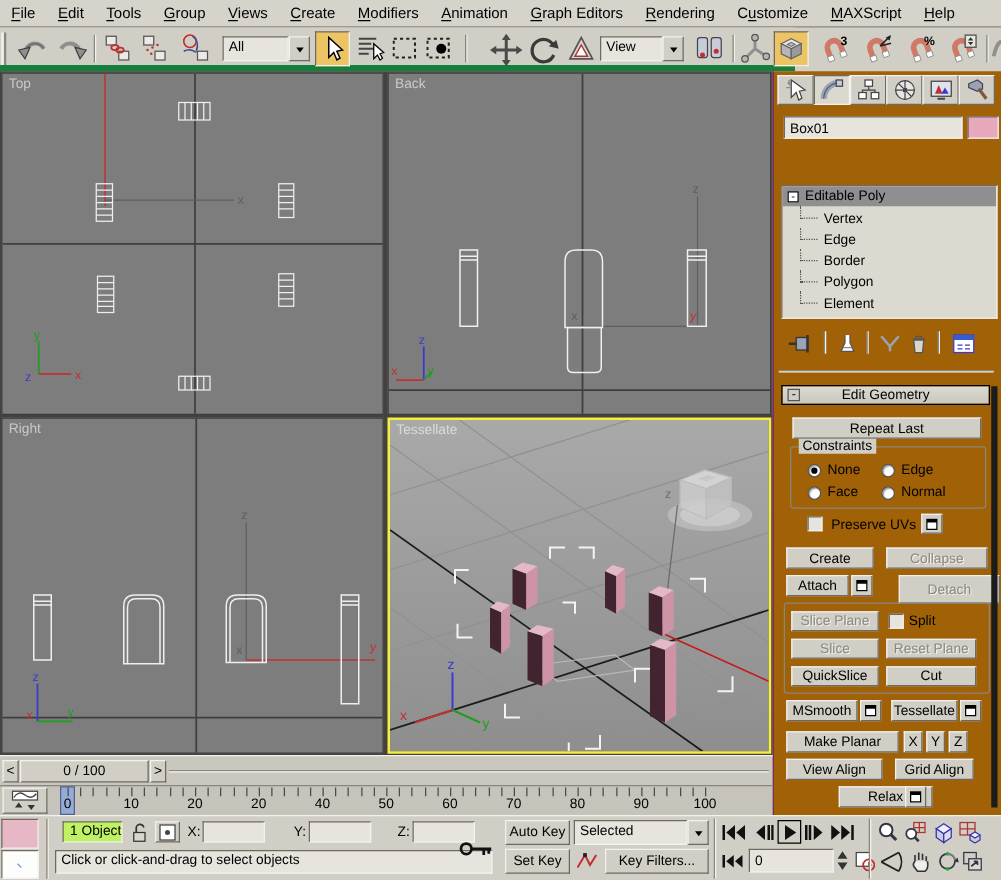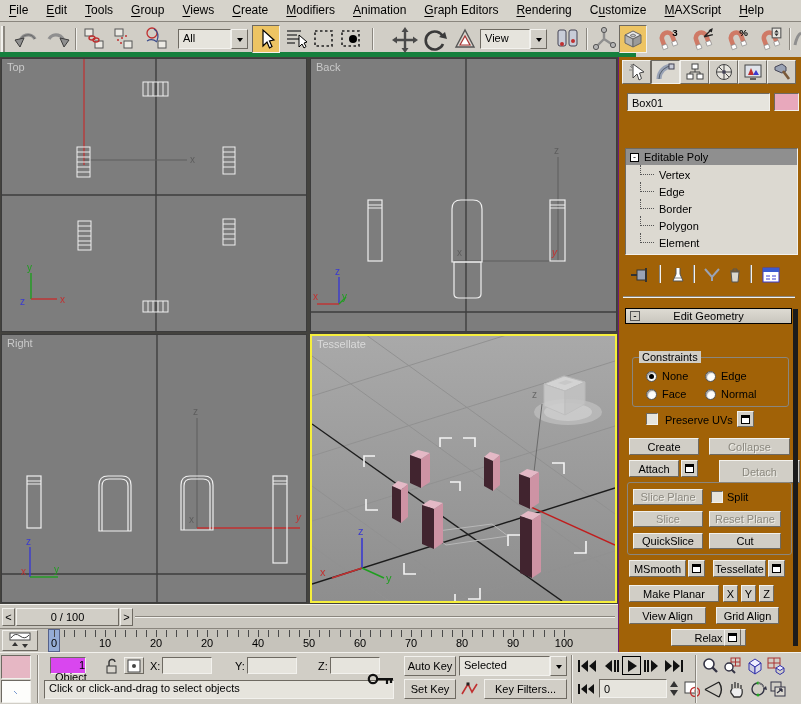--- a/index.html
+++ b/index.html
@@ -495,20 +495,21 @@
         <path d="M4 9 h4 M4 12 h4 M10 9 h4 M10 12 h4" stroke="#3a3ad0"></path>
       </svg>
     </div>
     <div style="position:absolute;left:4px;top:239px;width:172px;border-top:1px solid #8a867e;border-bottom:1px solid #f2f1ed"></div>
 
     <div class="rollhead">
       <span class="rollmin">-</span>
       <span>Edit Geometry</span>
     </div>
 
+    <div class="btn" style="left:15px;top:277px;width:151px;height:17px">Repeat Last</div>
 
     <div class="gb" style="left:13px;top:300px;width:157px;height:50px">
       <span class="leg">Constraints</span>
       <span class="radio on" style="left:13px;top:13px"></span>
       <span class="lab" style="left:29px;top:12px">None</span>
       <span class="radio" style="left:72px;top:13px"></span>
       <span class="lab" style="left:88px;top:12px">Edge</span>
       <span class="radio" style="left:13px;top:31px"></span>
       <span class="lab" style="left:29px;top:30px">Face</span>
       <span class="radio" style="left:72px;top:31px"></span>
@@ -647,21 +648,21 @@
 
   <div id="statusbar">
     <div style="position:absolute;left:1px;top:2px;width:30px;height:24px;background:#e6b7c4;border:1px solid;border-color:#6e6a62 #f2f1ed #f2f1ed #6e6a62"></div>
     <div style="position:absolute;left:1px;top:27px;width:30px;height:23px;background:#fdfdfb;border:1px solid;border-color:#6e6a62 #f2f1ed #f2f1ed #6e6a62">
       <svg width="28" height="21">
           <path d="M12 10 l3 3" stroke="#7a9ad0"></path>
         </svg>
     </div>
     <div class="vsep" style="left:37px;top:2px;height:48px"></div>
 
-    <div class="sunkfld" style="left:50px;top:4px;width:36px;height:17px;text-align:right;background:#d946ef">1 Object</div>
+    <div class="sunkfld" style="left:50px;top:4px;width:48px;height:17px;text-align:right;background:#bef264">1 Object</div>
     <div class="flat" style="left:102px;top:4px;width:20px;height:17px">
       <svg width="16" height="16" viewBox="0 0 16 16">
         <path d="M5 8 V5 a3 3 0 0 1 6 -1" fill="none" stroke="#333" stroke-width="1.4"></path>
         <rect x="3" y="8" width="9" height="7" fill="#d9d6ce" stroke="#333"></rect>
       </svg>
     </div>
     <div class="flat" style="left:124px;top:4px;width:20px;height:17px;border:1px solid;border-color:#f2f1ed #6e6a62 #6e6a62 #f2f1ed">
       <svg width="14" height="14" viewBox="0 0 14 14">
         <rect x="1" y="1" width="12" height="12" fill="#fff" stroke="#444"></rect>
         <circle cx="7" cy="7" r="2" fill="#444"></circle>

